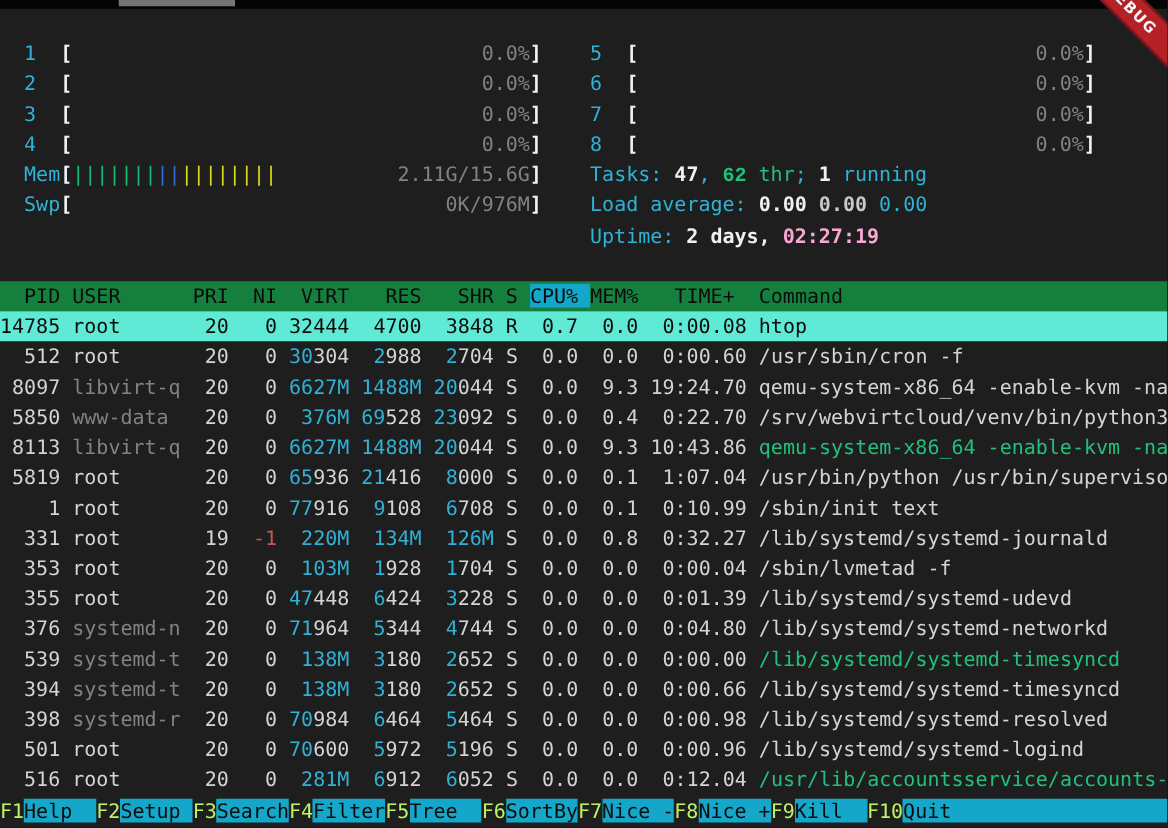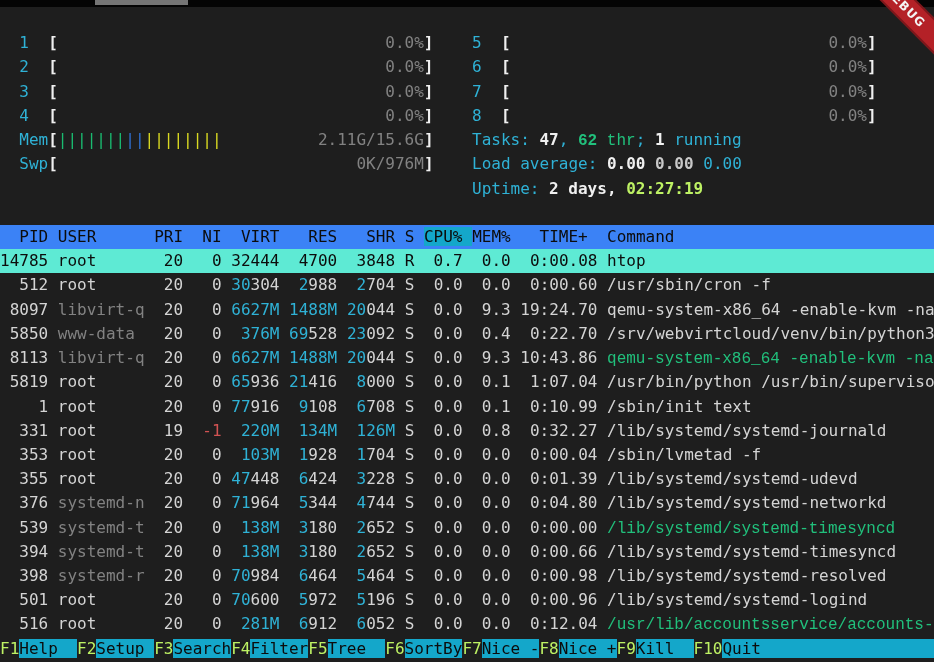--- a/index.html
+++ b/index.html
@@ -7,29 +7,29 @@
   .screen{position:absolute;top:0;left:0;width:934px;height:662px;background:#1e1e1e;overflow:hidden;font-family:"DejaVu Sans Mono","Liberation Mono",monospace;}
   .top-strip{position:absolute;top:0;left:0;width:934px;height:7px;background:#040404;}
   .tab-seg{position:absolute;top:0;left:95px;width:93px;height:5px;background:#757575;}
   .term{position:absolute;top:7px;left:0;width:934px;}
   .line{height:24.22px;line-height:24.22px;font-size:16px;white-space:pre;color:#d4d4d4;}
   .c-white{color:#d4d4d4;}
   .c-bright{color:#f0f0f0;font-weight:bold;}
   .c-whiteb{color:#c9c9c9;font-weight:bold;}
   .c-gray{color:#828282;}
   .c-cyan{color:#2fb2d6;}
-  .c-cyanb{color:#bef264;font-weight:bold;text-align:right;}
-  .c-green{color:#21c07c;font-family:Liberation Mono, monospace;}
+  .c-cyanb{color:#f9a8d4;font-weight:bold;text-align:right;}
+  .c-green{color:#21c07c;}
   .c-greenb{color:#21c07c;font-weight:bold;font-family:Liberation Mono, monospace;}
   .c-red{color:#d15353;}
   .bar-g{color:#1abb70;}
   .bar-b{color:#2f6fd0;}
   .bar-y{color:#d9d922;}
   .k{color:#0c0c0c;}
-  .row-hdr{background:#3b82f6;color:#0c0c0c;}
+  .row-hdr{background:#15803d;color:#0c0c0c;}
   .row-hdr span{color:#0c0c0c;}
   .sortcol{background:#14a7ca;}
   .row-sel{background:#5eead4;}
   .fk-key{color:#bef264;}
   .fk-label{background:#14a7ca;color:#0c0c0c;margin-top:16px;}
   .ribbon{position:absolute;left:830px;top:-6px;width:150px;height:26px;line-height:26px;background:#b42127;
           transform:rotate(45deg);text-align:center;color:#f4f4f4;font-weight:bold;font-size:12px;letter-spacing:1px;
           box-shadow:inset 0 2px 0 rgba(0,0,0,.30), inset 0 -2px 0 rgba(0,0,0,.30);z-index:5;
           font-family:"DejaVu Sans","Liberation Sans",sans-serif;}
 </style>

